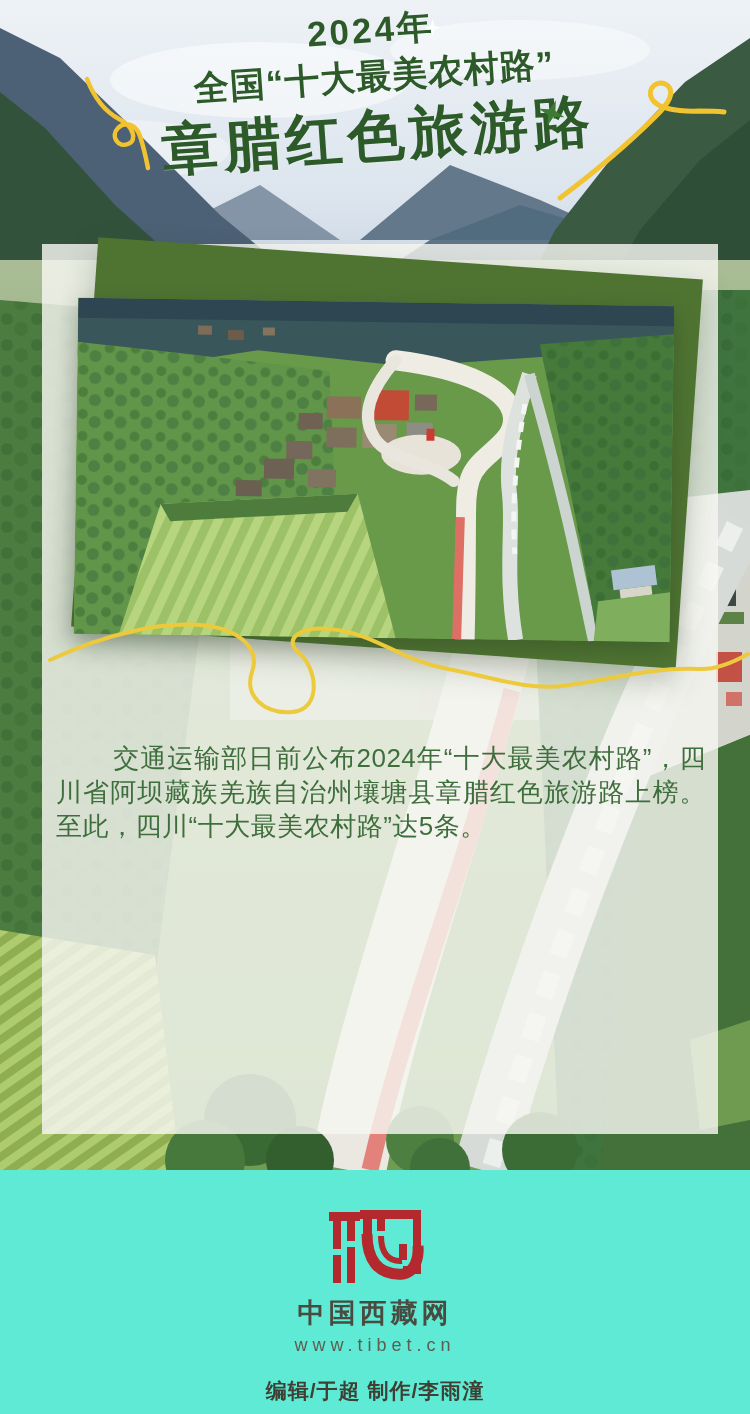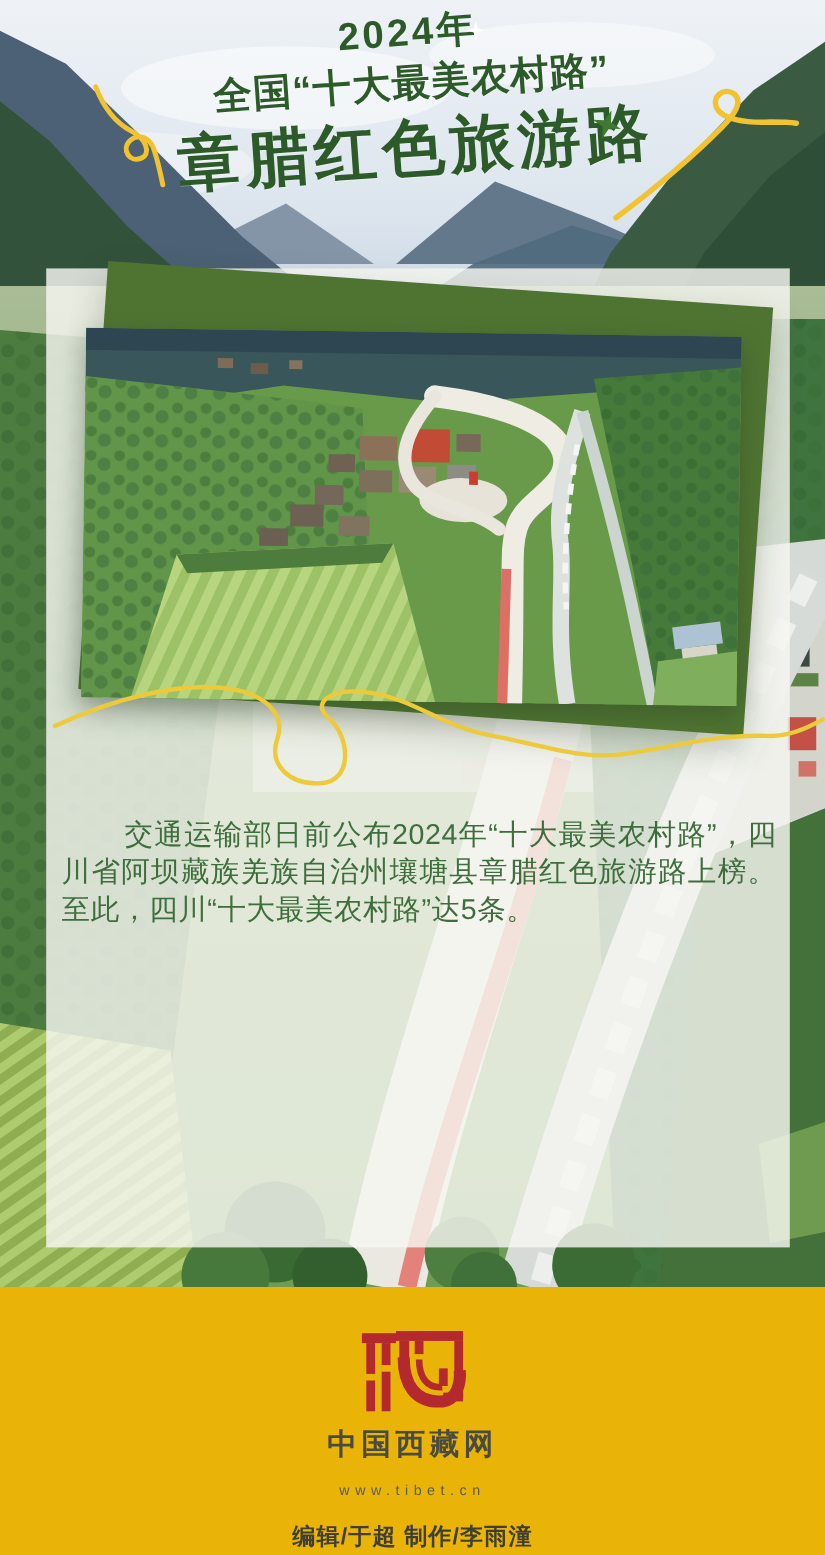--- a/index.html
+++ b/index.html
@@ -42,25 +42,25 @@
   .article{
     position:absolute;left:56px;top:741px;width:650px;
     color:#3f6e3d;font-size:26px;line-height:34px;font-weight:normal;
     text-align:justify;letter-spacing:0.5px;
   }
   .article p{margin:0;text-indent:2.2em;}
   .article p + p{margin-top:40px;}
   
   .footer{
     position:absolute;left:0;top:1170px;width:750px;height:244px;
-    background:#eab308;text-align:center;color:#3f4033;
+    background:#5eead4;text-align:center;color:#3f4033;
   }
   .logo{display:block;margin:30px auto 0 auto;}
   .site-name{font-size:27px;letter-spacing:4px;color:#4a4b40;font-weight:bold;margin-top:9px;}
-  .site-url{font-size:13px;letter-spacing:5px;color:#5d5e52;margin-top:16px;}
+  .site-url{font-size:18px;letter-spacing:5px;color:#5d5e52;margin-top:4px;}
   .credits{font-size:21px;font-weight:bold;margin-top:21px;letter-spacing:1px;}
   .source{font-size:18px;font-weight:bold;margin-top:10px;letter-spacing:1px;}
 </style>
 </head>
 <body>
 
 <div class="poster">
 
   <div class="bg">
     <svg width="750" height="1170" viewBox="0 0 750 1170">

